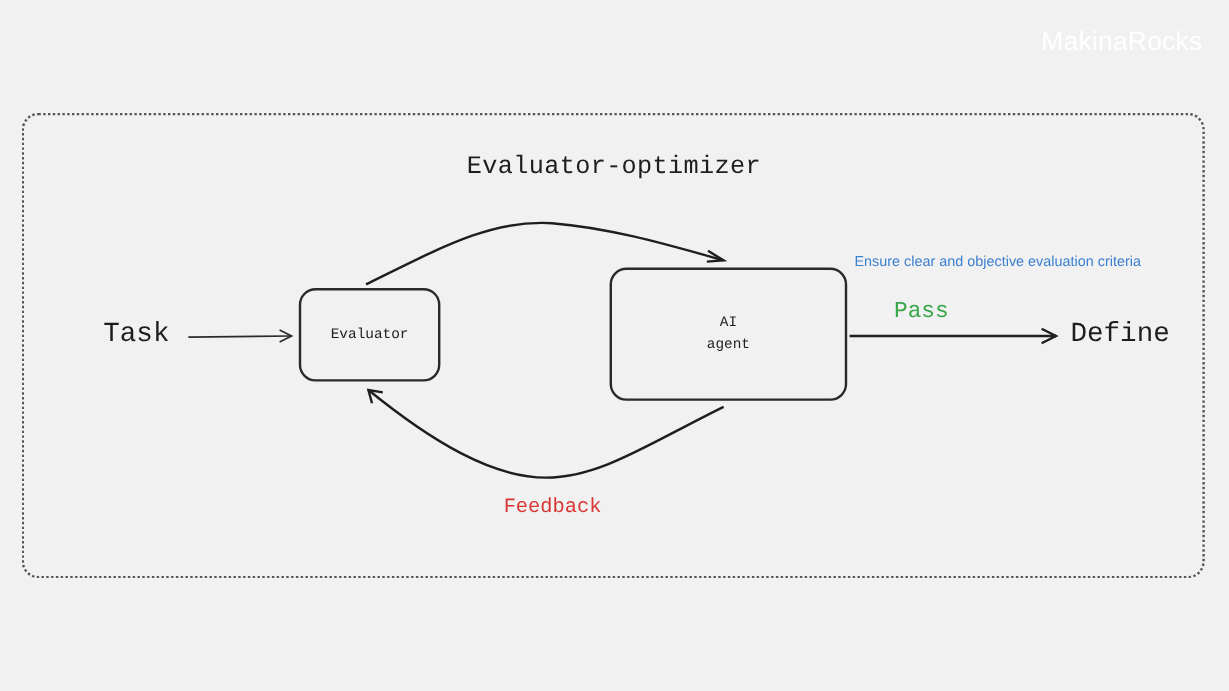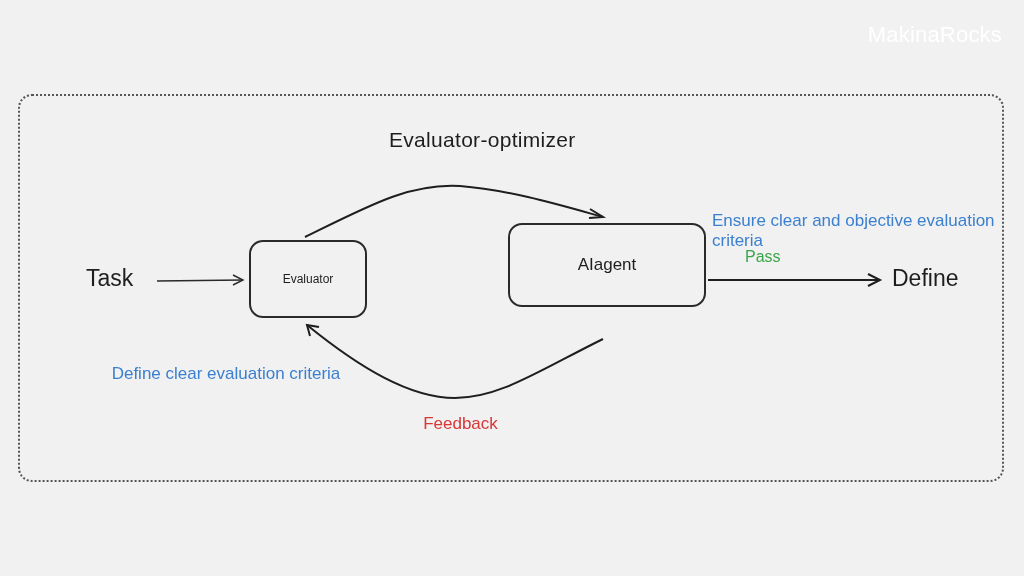--- a/index.html
+++ b/index.html
@@ -2,31 +2,31 @@
 <html><head>
 <meta charset="utf-8">
 <style>
   html, body { margin:0; padding:0; }
   body { width:1024px; height:576px; background:#f1f1f1; position:relative; overflow:hidden;
          font-family:"DejaVu Sans", sans-serif; }
   .abs { position:absolute; }
   .logo { right:22px; top:22px; color:#ffffff; font-family:"Liberation Sans", sans-serif;
           font-size:22px; font-weight:400; letter-spacing:0.2px; }
   .frame { left:18px; top:94px; width:986px; height:388px; border:2px dotted #555; border-radius:14px; box-sizing:border-box; }
-  .hand { font-family:Liberation Sans, sans-serif; color:#1e1e1e; }
+  .hand { font-family:Liberation Mono, monospace; color:#1e1e1e; }
   .title { left:389px; top:128px; font-size:21px; letter-spacing:0.3px; }
   .task { left:86px; top:265px; font-size:23px; }
   .result { left:892px; top:265px; font-size:23px; }
   .box { border:2px solid #2a2a2a; border-radius:14px; box-sizing:border-box; display:flex; align-items:center; justify-content:center; text-align:center; }
   .evalbox { left:249px; top:240px; width:118px; height:78px; font-size:12px; }
-  .agentbox { left:508px; top:223px; width:198px; height:84px; font-size:17px; line-height:1.45; flex-direction:row; }
-  .blue { color:#3a7fd0; font-family:"Liberation Sans", sans-serif; font-size:17px; }
+  .agentbox { left:508px; top:223px; width:198px; height:111px; font-size:12px; line-height:1.45; flex-direction:column; }
+  .blue { color:#3a7fd0; font-family:"Liberation Sans", sans-serif; font-size:12px; }
   .note-right { left:712px; top:211px; }
   .note-left { left:88px; top:366px; width:276px; text-align:center; line-height:16px; }
-  .pass { left:745px; top:248px; color:#3aa64a; font-size:16px; }
+  .pass { left:745px; top:248px; color:#3aa64a; font-size:19px; }
   .fail { left:388px; top:413px; width:145px; text-align:center; color:#d93636; font-size:17px; line-height:22px; }
   svg.lines { position:absolute; left:0; top:0; }
 </style>
 </head>
 <body>
 
 <div class="abs logo">MakinaRocks</div>
 
 <div class="abs frame"></div>
 
@@ -64,20 +64,19 @@
 <div class="abs box hand agentbox">
   <span>AI</span>
   <span>agent</span>
 </div>
 
 <div class="abs hand result">Define</div>
 
 <div class="abs blue note-right">Ensure clear and objective evaluation criteria</div>
 
 <div class="abs blue note-left">
-  <div>Define clear evaluation criteria</div>
 </div>
 
 <div class="abs hand pass">Pass</div>
 
 <div class="abs hand fail">
   <div>Feedback</div>
 </div>
 
 </body></html>

